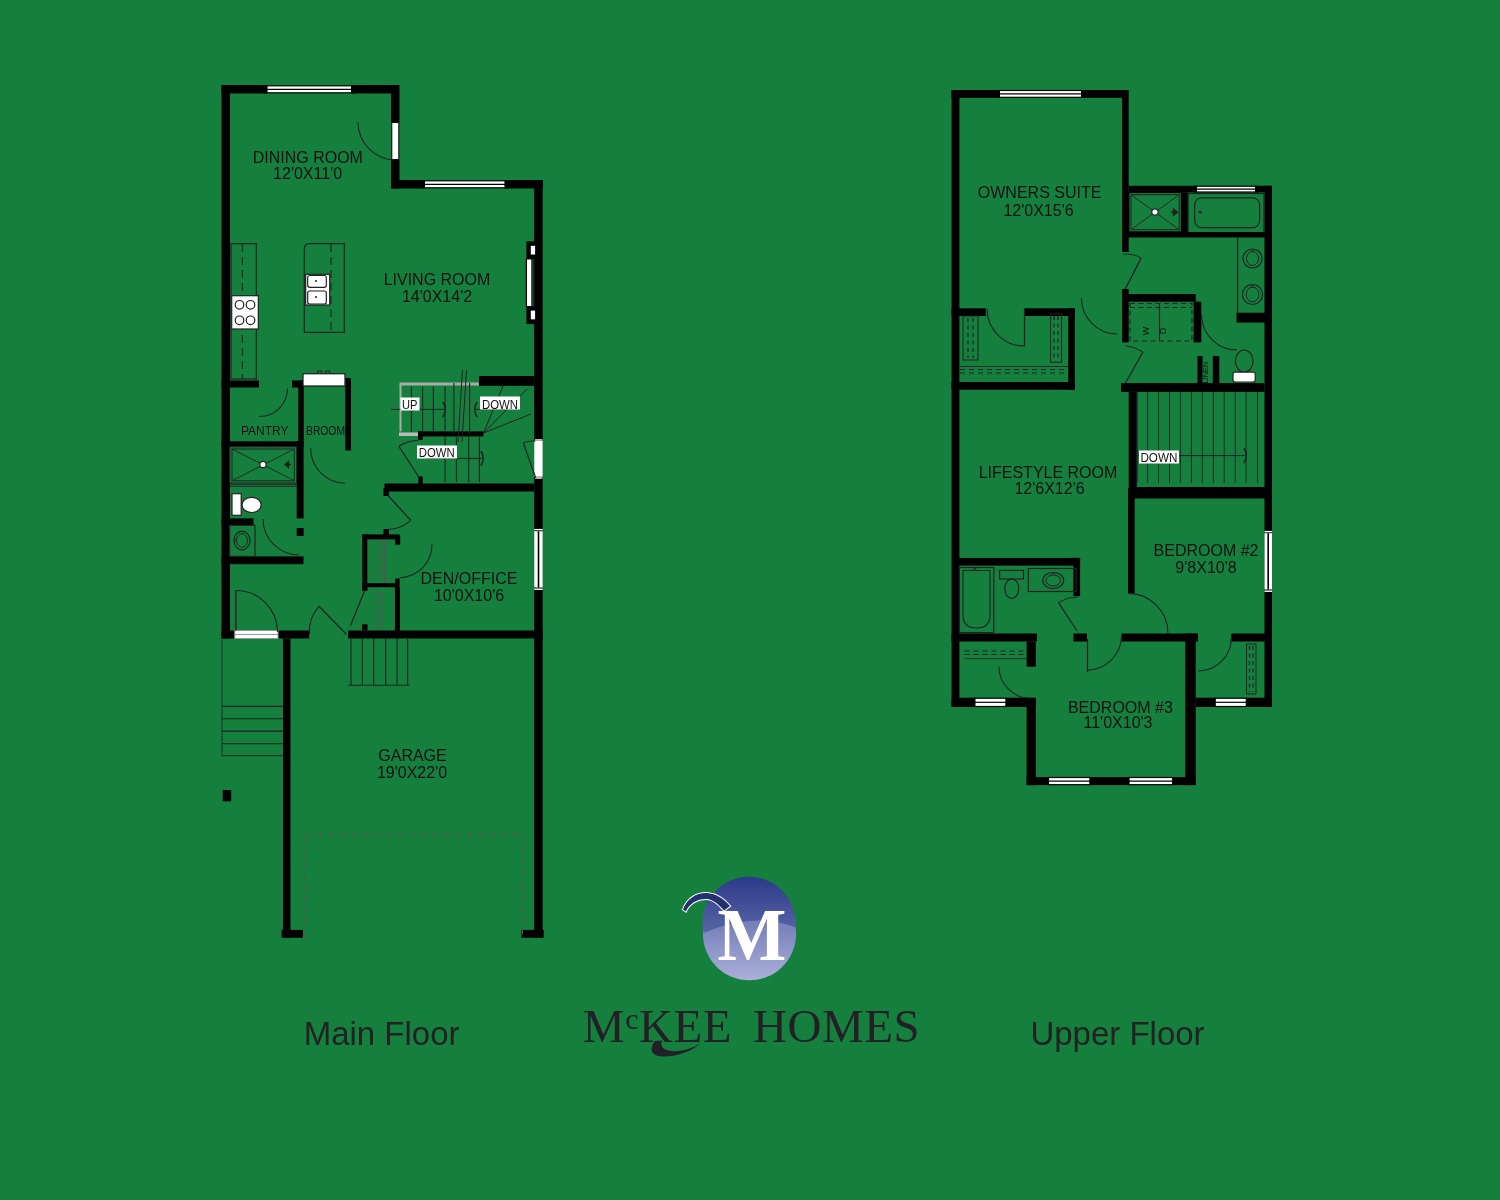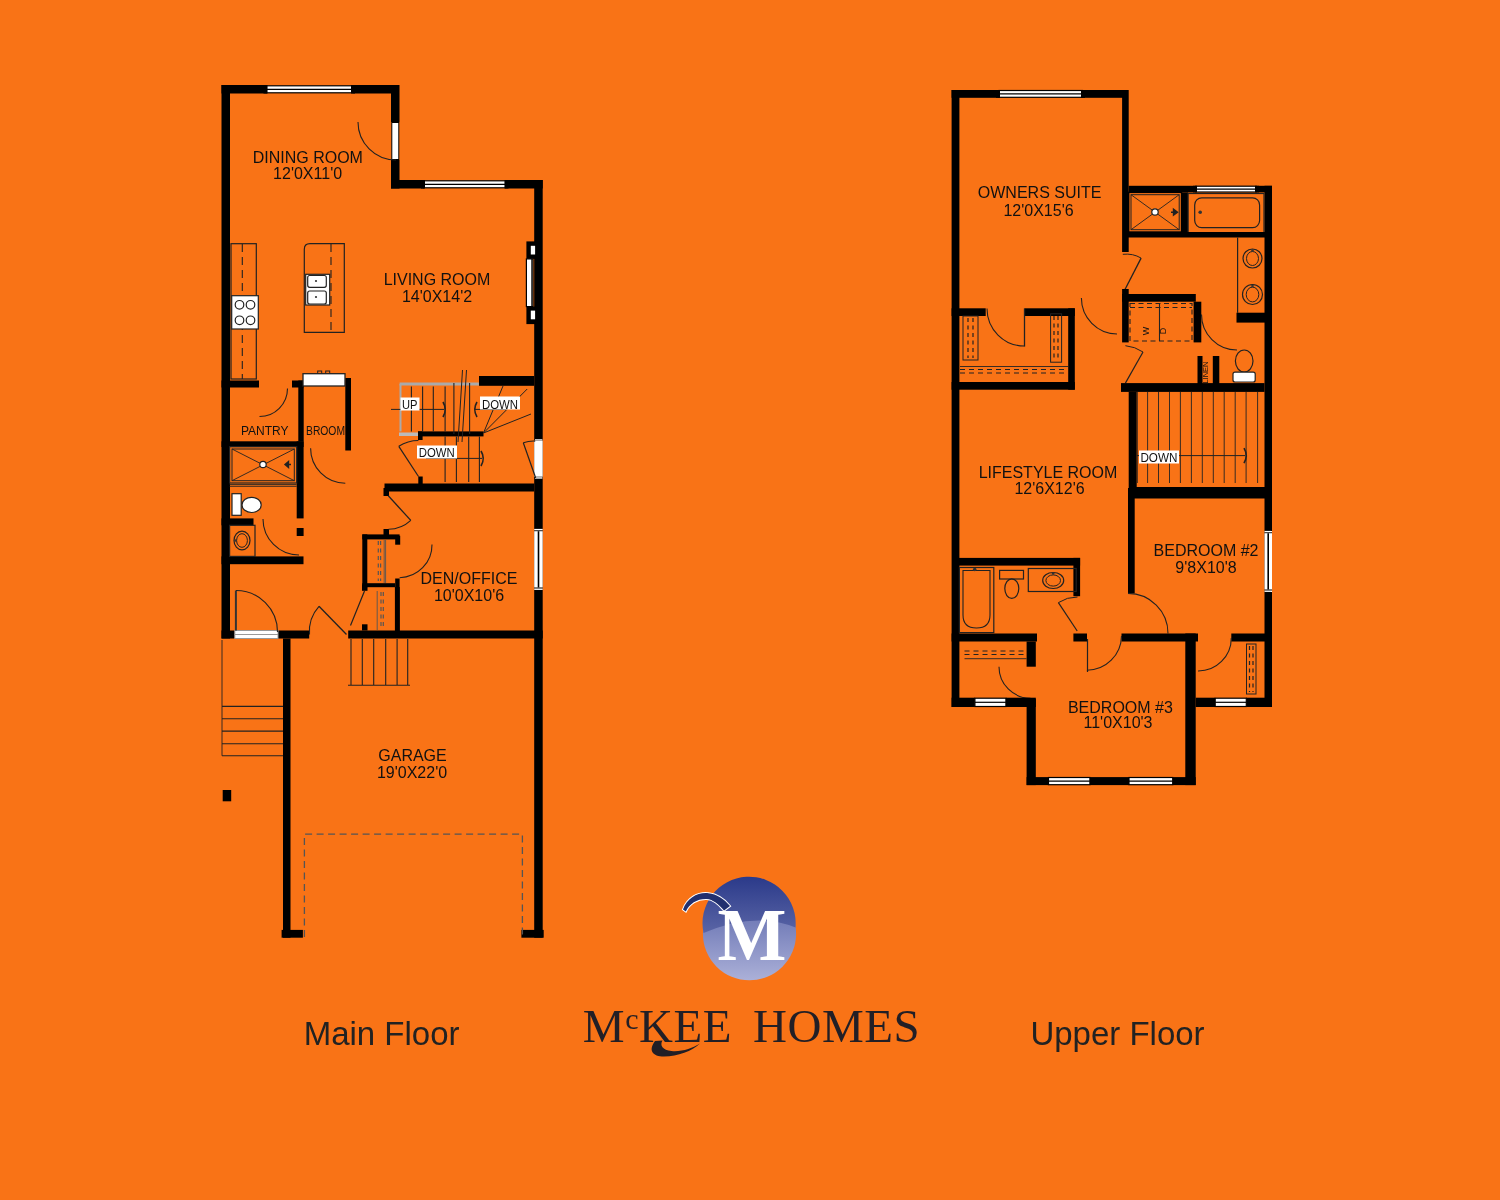--- a/index.html
+++ b/index.html
@@ -1,16 +1,16 @@
 <!DOCTYPE html>
 <html><head>
 <meta charset="utf-8">
 <style>
   html,body{margin:0;padding:0;background:#fff;}
-  #page{position:relative;width:1500px;height:1200px;background:#f97316;overflow:hidden;}
+  #page{position:relative;width:1500px;height:1200px;background:#15803d;overflow:hidden;}
   svg{position:absolute;top:0;left:0;}
   text{font-family:"Liberation Sans", sans-serif;fill:#111;}
   .lbl{font-size:16px;letter-spacing:0px;}
   .sm{font-size:12px;}
 </style>
 </head>
 <body>
 <div id="page">
 <svg width="1500" height="1200" viewBox="0 0 1500 1200">
 

